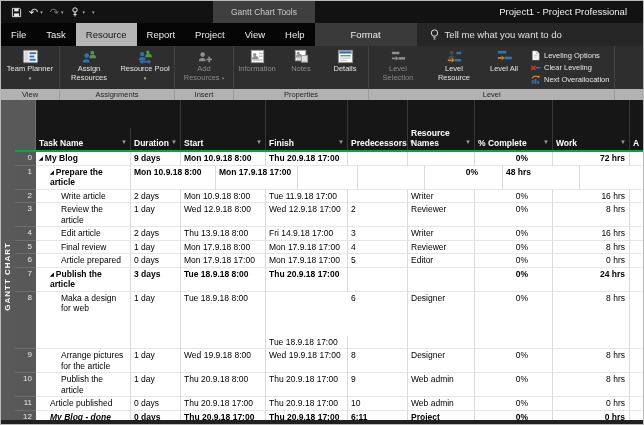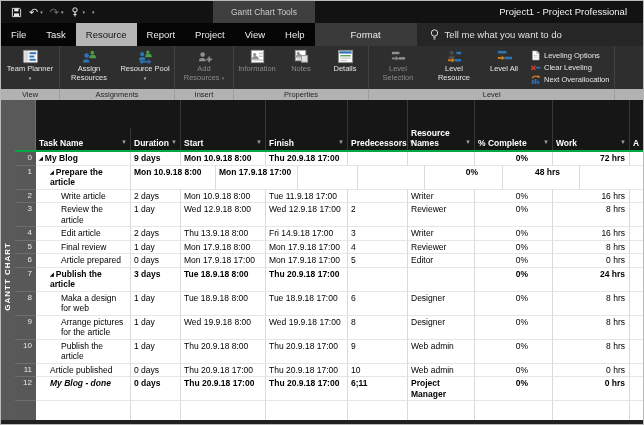--- a/index.html
+++ b/index.html
@@ -354,21 +354,21 @@
           <div class="dcell" style="flex:1;border-right:none"></div>
         </div>
         <div class="drow bold">
           <div class="gut">1</div>
           <div class="dcell" style="width:95px;flex-shrink:0;padding-left:14px;"><span class="tri">◢</span><span>Prepare the article</span></div>
           <div class="dcell" style="width:85px;flex-shrink:0;"><span>Mon 10.9.18 8:00</span></div>
           <div class="dcell" style="width:82px;flex-shrink:0;"><span>Mon 17.9.18 17:00</span></div>
           <div class="dcell" style="width:60px;flex-shrink:0;"><span></span></div>
           <div class="dcell" style="width:67px;flex-shrink:0;"><span></span></div>
           <div class="dcell" style="width:78px;flex-shrink:0;text-align:right;padding-right:24px;"><span>0%</span></div>
-          <div class="dcell" style="width:77px;flex-shrink:0;text-align:right;padding-right:19px;"><span>48 hrs</span></div>
+          <div class="dcell" style="width:77px;flex-shrink:0;text-align:left;padding-right:19px;"><span>48 hrs</span></div>
           <div class="dcell" style="flex:1;border-right:none"></div>
         </div>
         <div class="drow">
           <div class="gut">2</div>
           <div class="dcell" style="width:95px;flex-shrink:0;padding-left:25px;"><span>Write article</span></div>
           <div class="dcell" style="width:50px;flex-shrink:0;"><span>2 days</span></div>
           <div class="dcell" style="width:85px;flex-shrink:0;"><span>Mon 10.9.18 8:00</span></div>
           <div class="dcell" style="width:82px;flex-shrink:0;"><span>Tue 11.9.18 17:00</span></div>
           <div class="dcell" style="width:60px;flex-shrink:0;"><span></span></div>
           <div class="dcell" style="width:67px;flex-shrink:0;"><span>Writer</span></div>
@@ -434,21 +434,21 @@
           <div class="dcell" style="width:67px;flex-shrink:0;"><span></span></div>
           <div class="dcell" style="width:78px;flex-shrink:0;text-align:right;padding-right:24px;"><span>0%</span></div>
           <div class="dcell" style="width:77px;flex-shrink:0;text-align:right;padding-right:4px;"><span>24 hrs</span></div>
           <div class="dcell" style="flex:1;border-right:none"></div>
         </div>
         <div class="drow">
           <div class="gut">8</div>
           <div class="dcell" style="width:95px;flex-shrink:0;padding-left:25px;"><span>Maka a design for web</span></div>
           <div class="dcell" style="width:50px;flex-shrink:0;"><span>1 day</span></div>
           <div class="dcell" style="width:85px;flex-shrink:0;"><span>Tue 18.9.18 8:00</span></div>
-          <div class="dcell" style="width:82px;flex-shrink:0;"><span>Tue 18.9.18 17:00</span></div>
+          <div class="dcell" style="width:82px;flex-shrink:0;margin-top:44px;"><span>Tue 18.9.18 17:00</span></div>
           <div class="dcell" style="width:60px;flex-shrink:0;"><span>6</span></div>
           <div class="dcell" style="width:67px;flex-shrink:0;"><span>Designer</span></div>
           <div class="dcell" style="width:78px;flex-shrink:0;text-align:right;padding-right:24px;"><span>0%</span></div>
           <div class="dcell" style="width:77px;flex-shrink:0;text-align:right;padding-right:4px;"><span>8 hrs</span></div>
           <div class="dcell" style="flex:1;border-right:none"></div>
         </div>
         <div class="drow">
           <div class="gut">9</div>
           <div class="dcell" style="width:95px;flex-shrink:0;padding-left:25px;"><span>Arrange pictures for the article</span></div>
           <div class="dcell" style="width:50px;flex-shrink:0;"><span>1 day</span></div>

